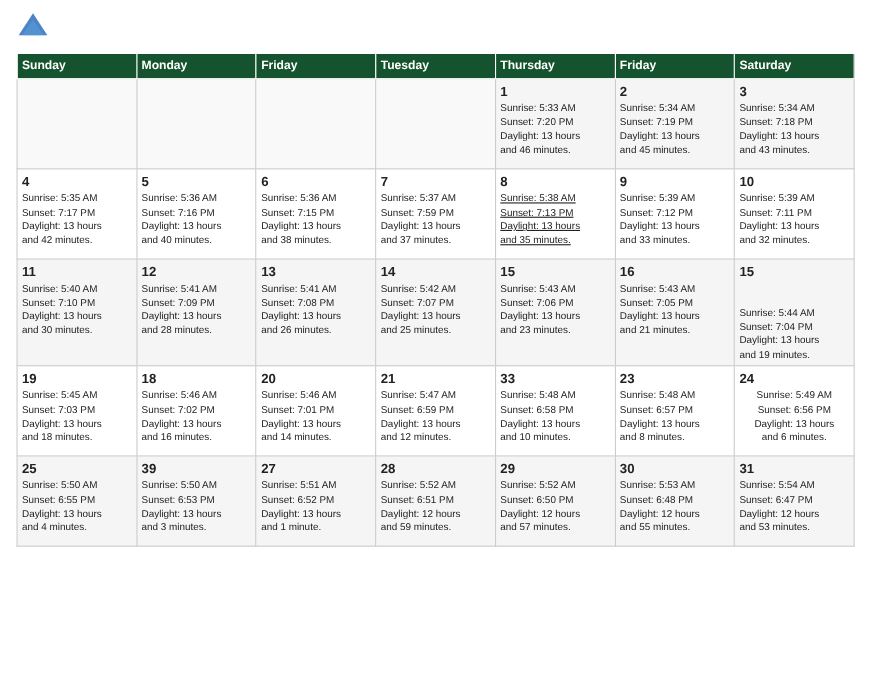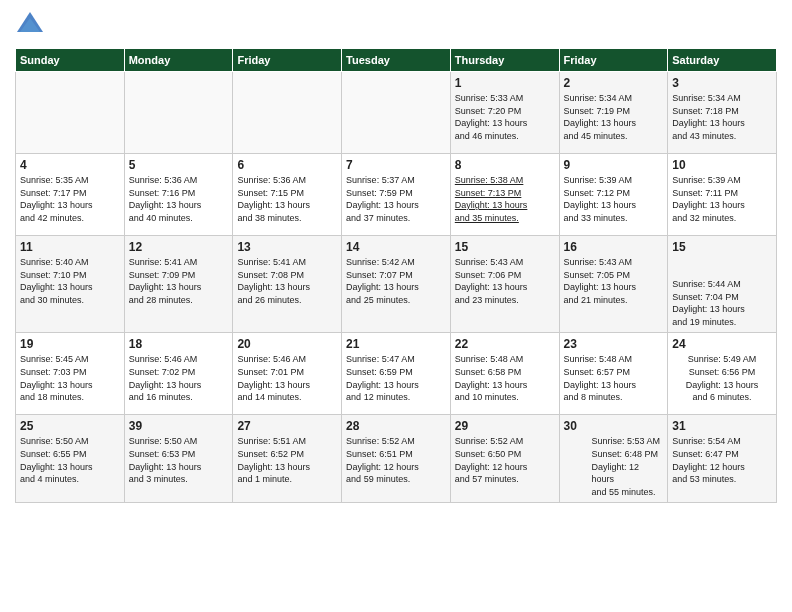--- a/index.html
+++ b/index.html
@@ -287,21 +287,21 @@
 and 14 minutes.</div>
           </td>
           <td>
             <span class="day-num">21</span>
             <div class="day-info" style="white-space: pre-line;">Sunrise: 5:47 AM
 Sunset: 6:59 PM
 Daylight: 13 hours
 and 12 minutes.</div>
           </td>
           <td>
-            <span class="day-num">22</span>
+            <span class="day-num">33</span>
             <div class="day-info" style="white-space: pre-line;">Sunrise: 5:48 AM
 Sunset: 6:58 PM
 Daylight: 13 hours
 and 10 minutes.</div>
           </td>
           <td>
             <span class="day-num">23</span>
             <div class="day-info" style="white-space: pre-line;">Sunrise: 5:48 AM
 Sunset: 6:57 PM
 Daylight: 13 hours
@@ -346,21 +346,21 @@
           </td>
           <td>
             <span class="day-num">29</span>
             <div class="day-info" style="white-space: pre-line;">Sunrise: 5:52 AM
 Sunset: 6:50 PM
 Daylight: 12 hours
 and 57 minutes.</div>
           </td>
           <td>
             <span class="day-num">30</span>
-            <div class="day-info" style="white-space: pre-line; margin-left: 28px;">Sunrise: 5:53 AM
+            <div class="day-info" style="white-space: pre-line;">Sunrise: 5:53 AM
 Sunset: 6:48 PM
 Daylight: 12 hours
 and 55 minutes.</div>
           </td>
           <td>
             <span class="day-num">31</span>
             <div class="day-info" style="white-space: pre-line;">Sunrise: 5:54 AM
 Sunset: 6:47 PM
 Daylight: 12 hours
 and 53 minutes.</div>

